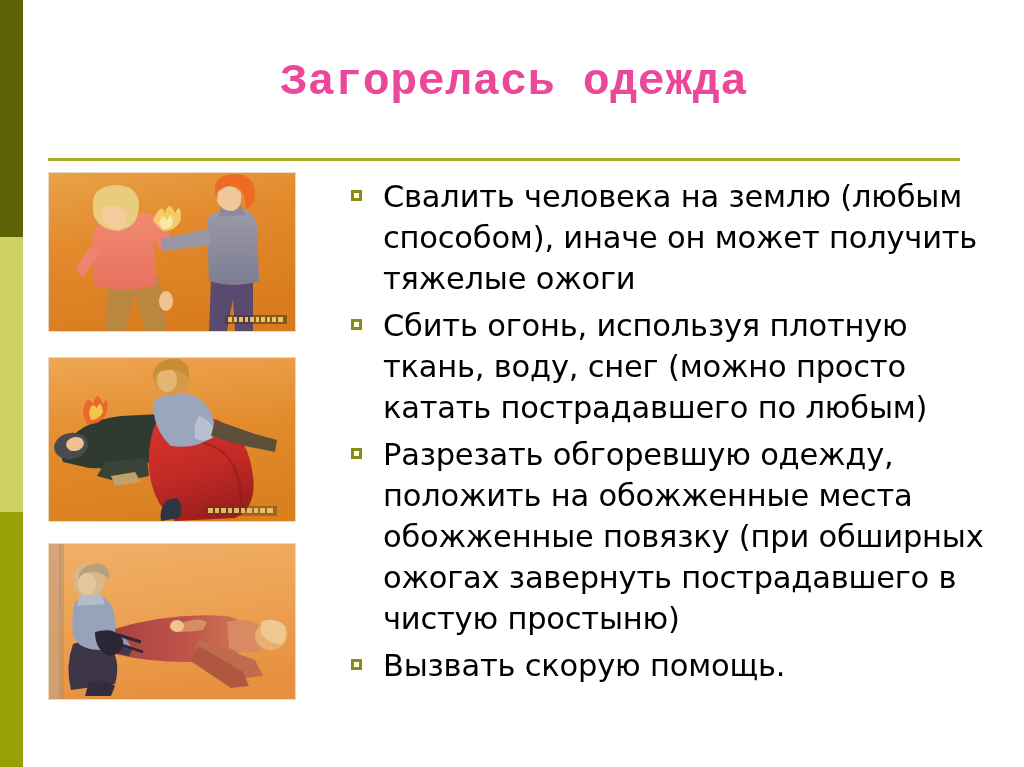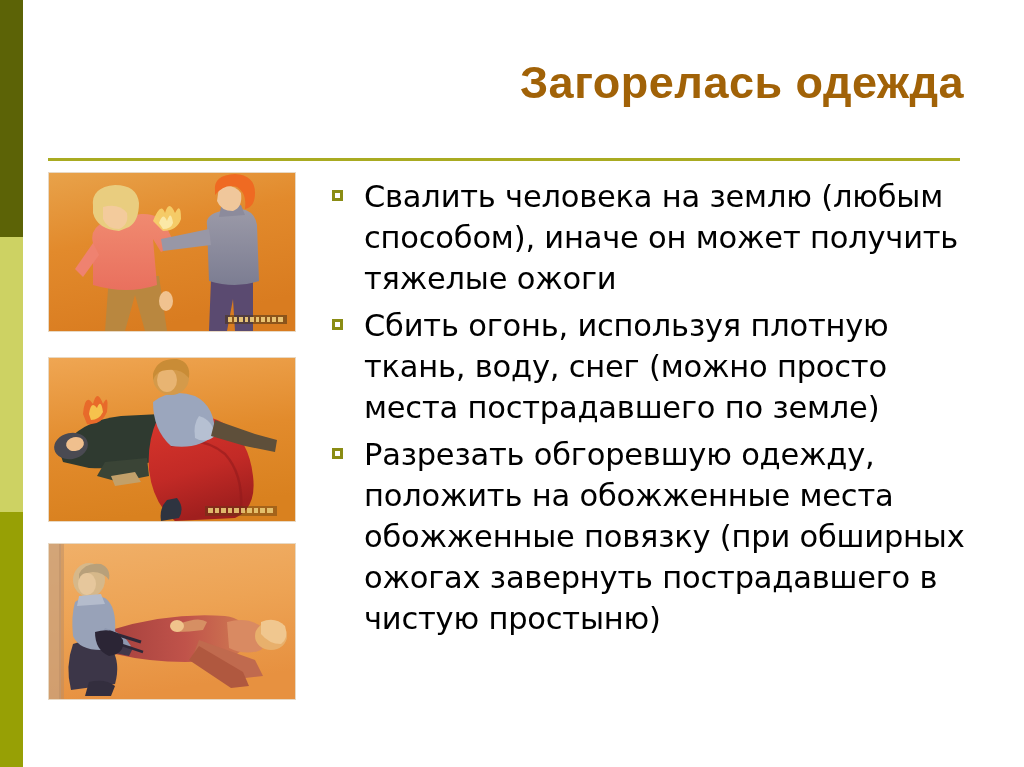--- a/index.html
+++ b/index.html
@@ -36,27 +36,27 @@
   .side-seg-top    { top: 0px;   height: 237px; background: #5c6306; }
   .side-seg-middle { top: 237px; height: 275px; background: #cdd263; }
   .side-seg-bottom { top: 512px; height: 255px; background: #97a005; }
 
   
   .title {
     position: absolute;
     left: 64px;
     top: 55px;
     width: 900px;
-    text-align: right;
-    font-family: Liberation Sans, sans-serif;
+    text-align: center;
+    font-family: Liberation Mono, monospace;
     font-weight: bold;
     font-size: 45px;
     line-height: 56px;
     letter-spacing: 0.5px;
-    color: #a16207;
+    color: #ec4899;
     white-space: nowrap;
   }
 
   
   .divider {
     position: absolute;
     left: 48px;
     top: 158px;
     width: 912px;
     height: 3px;
@@ -71,21 +71,21 @@
     background: #e08a2e;
   }
   .photo-1 { left: 48px; top: 172px; width: 246px; height: 158px; }
   .photo-2 { left: 48px; top: 357px; width: 246px; height: 163px; }
   .photo-3 { left: 48px; top: 543px; width: 246px; height: 155px; }
   .photo svg { display: block; width: 100%; height: 100%; }
 
   
   .bullets {
     position: absolute;
-    left: 332px;
+    left: 351px;
     top: 176px;
     width: 650px;
   }
   .bullet-row {
     display: flex;
     align-items: flex-start;
     margin-bottom: 6px;
   }
   .bullet-marker {
     flex: 0 0 auto;
@@ -297,24 +297,28 @@
 
   <div class="bullets">
 
     <div class="bullet-row">
       <span class="bullet-marker"></span>
       <span class="bullet-text">Свалить человека на землю (любым способом), иначе он может получить тяжелые ожоги</span>
     </div>
 
     <div class="bullet-row">
       <span class="bullet-marker"></span>
-      <span class="bullet-text">Сбить огонь, используя плотную ткань, воду, снег (можно просто места пострадавшего по земле)</span>
+      <span class="bullet-text">Сбить огонь, используя плотную ткань, воду, снег (можно просто катать пострадавшего по любым)</span>
     </div>
 
     <div class="bullet-row">
       <span class="bullet-marker"></span>
       <span class="bullet-text">Разрезать обгоревшую одежду, положить на обожженные места обожженные повязку (при обширных ожогах завернуть пострадавшего в чистую простыню)</span>
     </div>
 
+    <div class="bullet-row">
+      <span class="bullet-marker"></span>
+      <span class="bullet-text">Вызвать скорую помощь.</span>
+    </div>
 
   </div>
 
 </div>
 
 </body></html>

